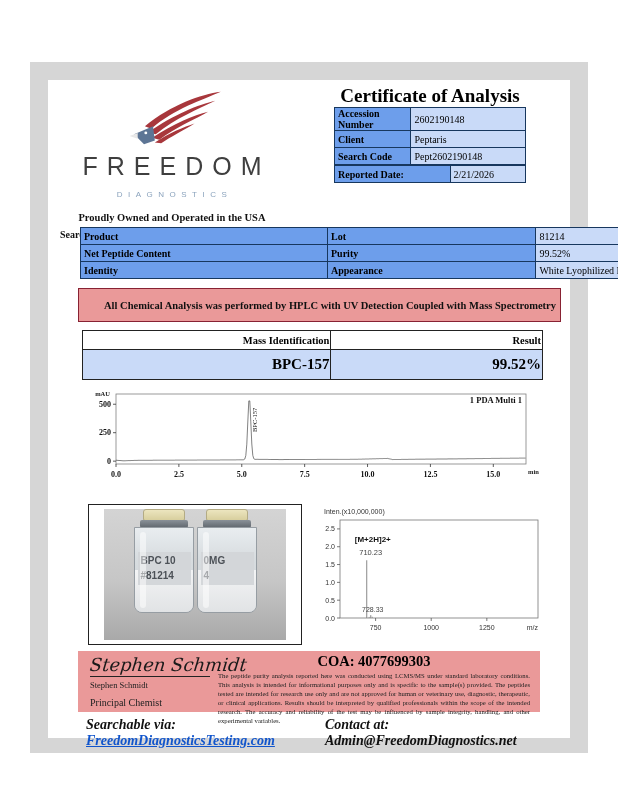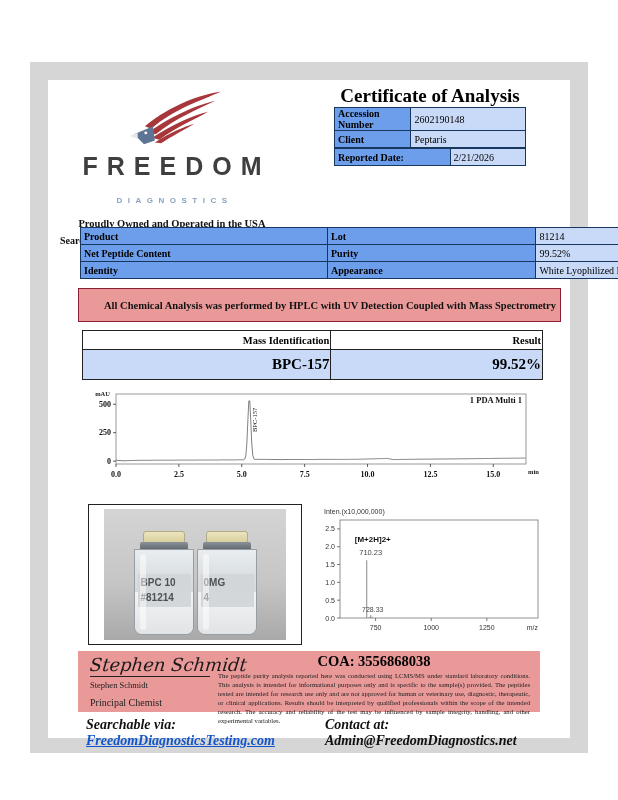--- a/index.html
+++ b/index.html
@@ -3,24 +3,24 @@
 <meta charset="utf-8">
 <style>
   html,body{margin:0;padding:0;}
   body{width:618px;height:800px;background:#ffffff;position:relative;overflow:hidden;
        font-family:"Liberation Serif", serif;}
   .matte{position:absolute;left:30px;top:62px;width:558px;height:691px;background:#d6d6d6;}
   .page{position:absolute;left:48px;top:80px;width:522px;height:658px;background:#ffffff;}
 
   
   .logo-block{position:absolute;left:8px;top:10px;width:232px;text-align:center;}
-  .brand{font-family:"Liberation Sans",sans-serif;font-size:25px;font-weight:700;
+  .brand{font-family:"Liberation Sans",sans-serif;font-size:25px;font-weight:400;
          letter-spacing:9px;color:#3f3f3f;margin-top:2px;padding-left:9px;}
-  .brand-sub{font-family:"Liberation Sans",sans-serif;font-size:8px;font-weight:700;
-         letter-spacing:5.5px;color:#8ba3bd;margin-top:15px;padding-left:5px;}
+  .brand-sub{font-family:"Liberation Sans",sans-serif;font-size:8px;font-weight:400;
+         letter-spacing:5.5px;color:#8ba3bd;margin-top:9px;padding-left:5px;}
   .tagline{font-size:10.5px;font-weight:bold;color:#111;margin-top:13px;}
   .searchable{font-size:10px;font-weight:bold;color:#111;margin-top:6px;text-align:left;padding-left:4px;}
   a.link{color:#1155cc;text-decoration:underline;font-weight:bold;}
 
   
   .hdr-right{position:absolute;left:286px;top:5px;width:192px;}
   .coa-title{font-size:19px;font-weight:bold;color:#000;text-align:center;}
   table.blue{border-collapse:collapse;width:100%;margin-top:0;}
   table.blue td{border:1px solid #17375e;height:16px;padding:0 3px;font-size:10px;vertical-align:middle;}
   td.lbl{background:#6d9eeb;font-weight:bold;color:#000;}
@@ -44,21 +44,21 @@
   .mass-row td{background:#c9daf8;font-weight:bold;font-size:15px;height:27px;}
 
   
   .chrom-wrap{position:absolute;left:28px;top:306px;width:466px;height:104px;}
   .spec-wrap{position:absolute;left:258px;top:424px;width:240px;height:140px;}
 
   
   .photo-frame{position:absolute;left:40px;top:424px;width:212px;height:139px;border:1px solid #222;
                display:flex;align-items:center;justify-content:center;background:#fff;}
   .photo{width:182px;height:131px;background:linear-gradient(180deg,#d4d4d4 0%,#c6c6c6 55%,#a9a9a9 100%);
-         display:flex;align-items:flex-end;justify-content:center;gap:1px;padding-bottom:5px;box-sizing:border-box;}
+         display:flex;align-items:flex-start;justify-content:center;gap:1px;padding-bottom:5px;box-sizing:border-box;}
   .vial{width:62px;display:flex;flex-direction:column;align-items:center;}
   .cap{width:42px;height:12px;background:linear-gradient(#ece5bf,#d8cf9e);border:1px solid #b3ab84;
        border-radius:3px 3px 2px 2px;box-sizing:border-box;}
   .crimp{width:48px;height:8px;background:linear-gradient(#8a9198,#5f656c);border-radius:2px;margin-top:-1px;}
   .glass{width:60px;height:86px;border:1px solid #969da3;border-radius:0 0 8px 8px;margin-top:-1px;
          background:linear-gradient(180deg,#e9edf0 0%,#d8dde0 35%,#ccd1d5 100%);
          position:relative;overflow:hidden;box-sizing:border-box;}
   .powder{position:absolute;left:0;right:0;bottom:0;height:50%;background:linear-gradient(#f3f4f5,#e1e3e5);}
   .vlabel{position:absolute;left:3px;right:2px;top:24px;height:33px;background:rgba(210,213,217,.96);
           font-family:"Liberation Sans",sans-serif;font-size:10px;font-weight:bold;color:#4c5157;
@@ -111,20 +111,24 @@
     <div class="coa-title">Certificate of Analysis</div>
     <table class="blue t-acc">
       <tbody>
           <tr>
         <td class="lbl" style="width:40%">Accession Number</td>
         <td class="val">2602190148</td>
       </tr>
       <tr>
         <td class="lbl">Client</td>
         <td class="val">Peptaris</td>
+      </tr>
+      <tr>
+        <td class="lbl">Search Code</td>
+        <td class="val">Pept2602190148</td>
       </tr>
     </tbody>
       </table>
     <table class="blue t-dates">
       <tbody>
       <tr>
         <td class="lbl">Reported Date:</td>
         <td class="val">2/21/2026</td>
       </tr>
     </tbody>
@@ -270,21 +274,21 @@
       </svg></div>
 
   <div class="sig-block">
     <div class="sig-left">
       <div class="sig-script">Stephen Schmidt</div>
       <div class="sig-rule"></div>
       <div class="sig-name">Stephen Schmidt</div>
       <div class="sig-role">Principal Chemist</div>
     </div>
     <div class="sig-right">
-      <div class="coa-num">COA: 3556868038</div>
+      <div class="coa-num">COA: 4077699303</div>
       <div class="disclaimer">The peptide purity analysis reported here was conducted using LCMS/MS under standard laboratory conditions. This analysis is intended for informational purposes only and is specific to the sample(s) provided. The peptides tested are intended for research use only and are not approved for human or veterinary use, diagnostic, therapeutic, or clinical applications. Results should be interpreted by qualified professionals within the scope of the intended research. The accuracy and reliability of the test may be influenced by sample integrity, handling, and other experimental variables.</div>
     </div>
   </div>
 
   <div class="footer">
     <div class="foot-item">
       <span>Searchable via:</span>
       <a class="link" href="#">FreedomDiagnosticsTesting.com</a>
     </div>
     <div class="foot-item">Contact at: Admin@FreedomDiagnostics.net</div>

